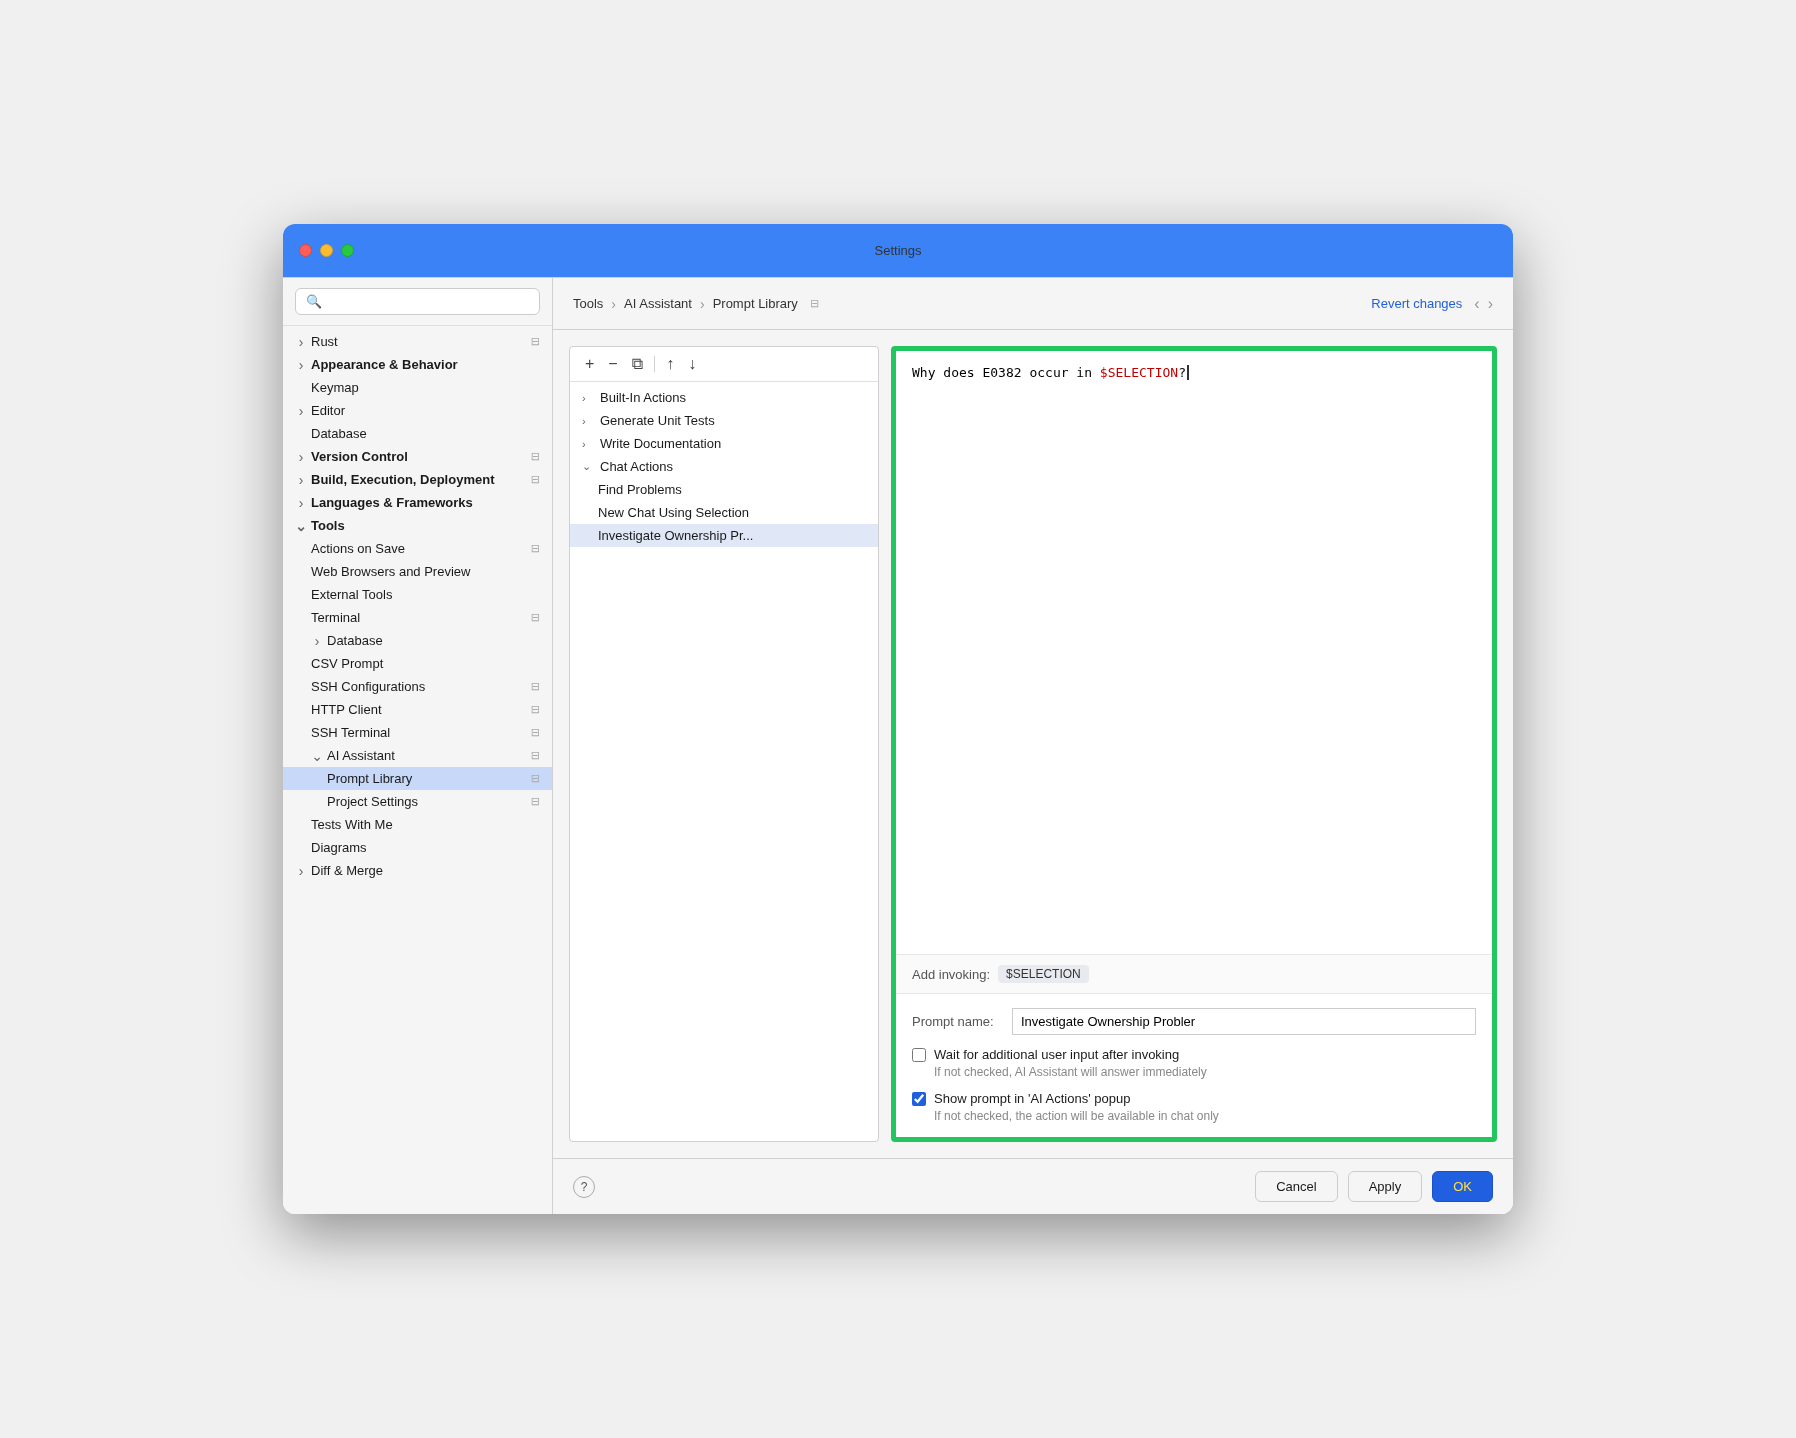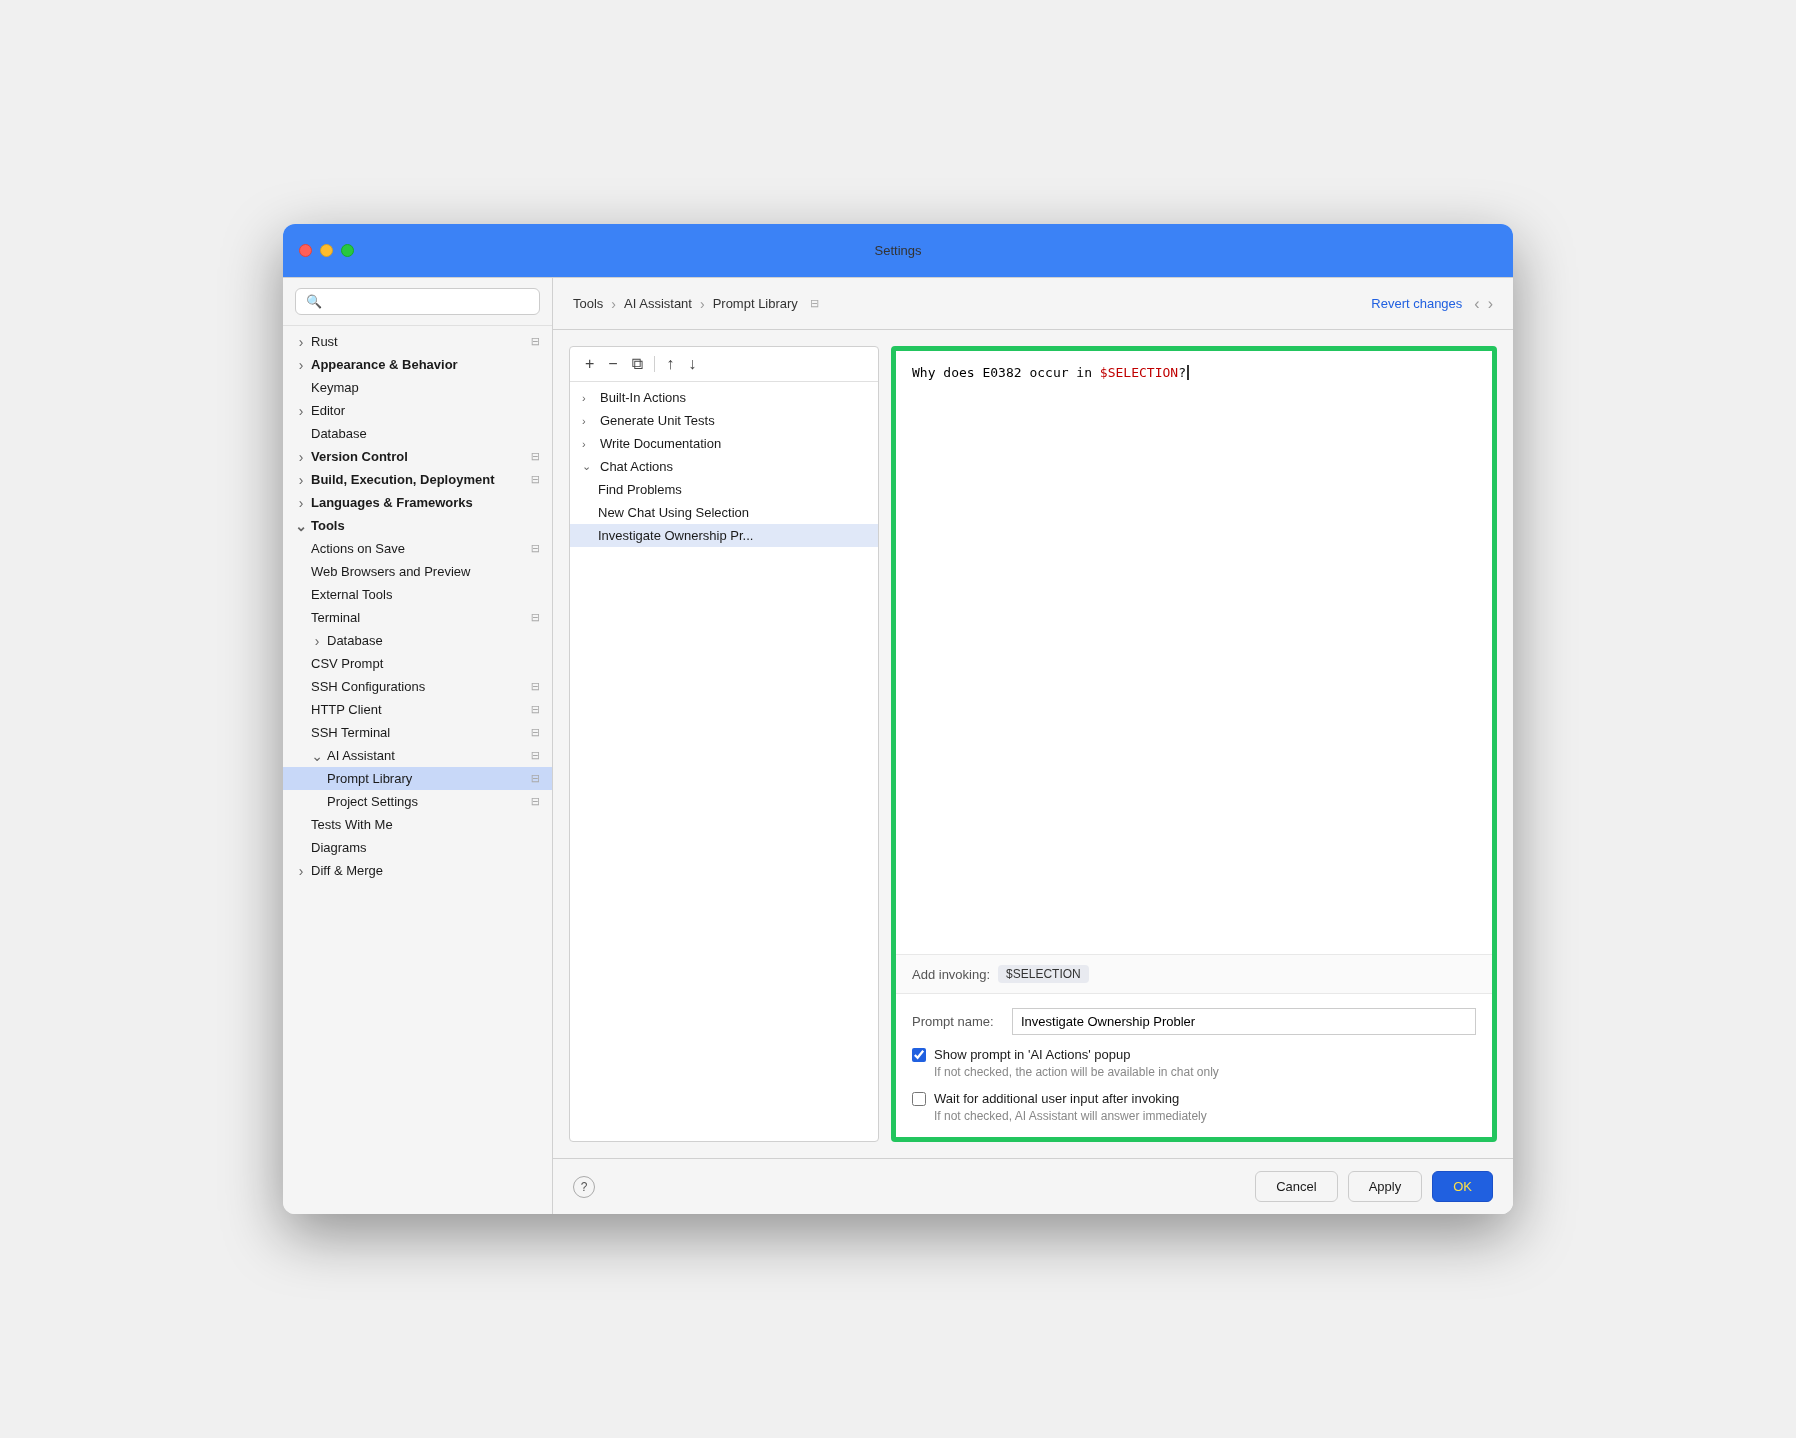--- a/index.html
+++ b/index.html
@@ -573,32 +573,32 @@
           </div>
 
           <div class="prompt-settings">
             <div class="prompt-name-row">
               <span class="prompt-name-label">Prompt name:</span>
               <input type="text" class="prompt-name-input" value="Investigate Ownership Probler" style="">
             </div>
 
             <div class="checkbox-row">
               <label class="checkbox-label-row">
+                <input type="checkbox" class="checkbox-input" style="">
+                <span class="checkbox-label">Wait for additional user input after invoking</span>
+              </label>
+              <div class="checkbox-desc">If not checked, AI Assistant will answer immediately</div>
+            </div>
+
+            <div class="checkbox-row">
+              <label class="checkbox-label-row">
                 <input type="checkbox" class="checkbox-input" checked="" style="">
                 <span class="checkbox-label">Show prompt in 'AI Actions' popup</span>
               </label>
               <div class="checkbox-desc">If not checked, the action will be available in chat only</div>
-            </div>
-
-            <div class="checkbox-row">
-              <label class="checkbox-label-row">
-                <input type="checkbox" class="checkbox-input" style="">
-                <span class="checkbox-label">Wait for additional user input after invoking</span>
-              </label>
-              <div class="checkbox-desc">If not checked, AI Assistant will answer immediately</div>
             </div>
           </div>
         </div>
 
       </div>
 
       <div class="footer">
         <div class="footer-left">
           <button class="help-btn">?</button>
         </div>

